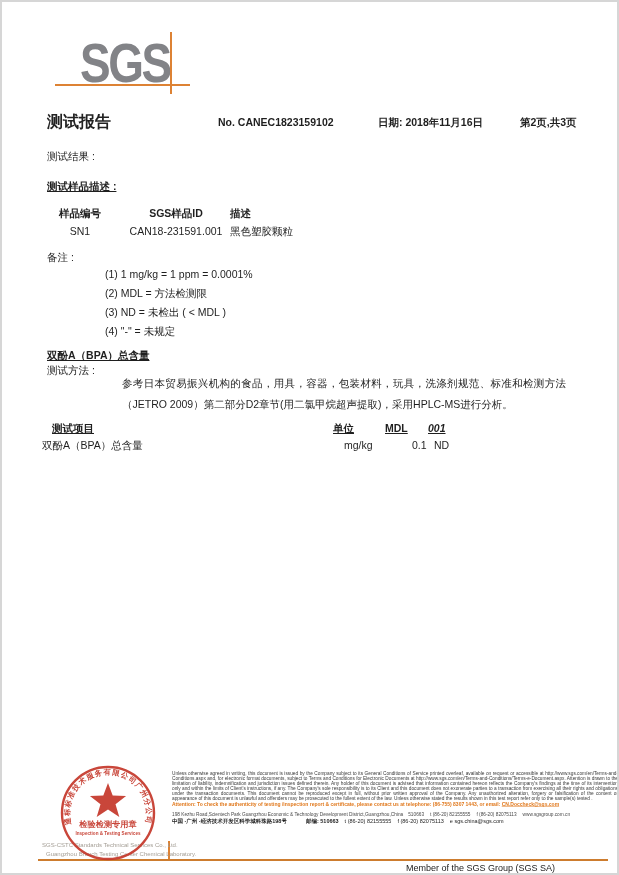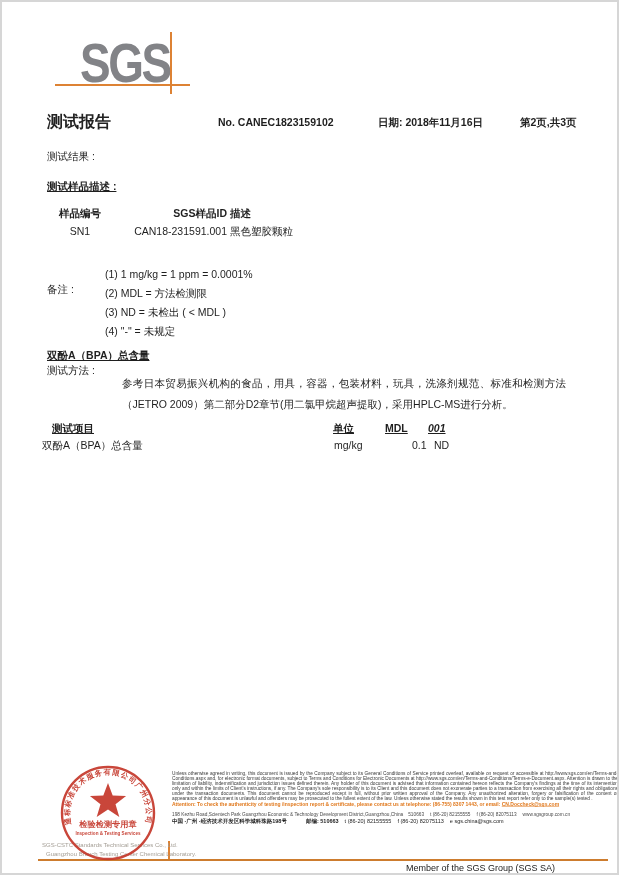--- a/index.html
+++ b/index.html
@@ -26,42 +26,42 @@
   .report-date { left: 376px; top: 114px; font-size: 10.5px; font-weight: bold; }
   .report-page { left: 518px; top: 114px; font-size: 10.5px; font-weight: bold; }
 
   .label { font-size: 10.5px; text-align: right; }
 
   .results-label { left: 45px; top: 148px; }
   .sample-desc-label { left: 45px; top: 178px; font-weight: bold; text-decoration: underline; }
 
   
   .st-c1 { left: 47px; width: 62px; text-align: center; }
-  .st-c2 { left: 123px; width: 102px; text-align: right; }
+  .st-c2 { left: 123px; width: 102px; text-align: center; }
   .st-c3 { left: 228px; }
   .st-head { top: 205px; font-size: 10.5px; font-weight: bold; position: absolute; }
   .st-row  { top: 223px; font-size: 10.5px; position: absolute; }
 
-  .notes-label { left: 45px; top: 249px; margin-top: 32px; }
+  .notes-label { left: 45px; top: 249px; }
   .note-item { left: 103px; font-size: 10.5px; position: absolute; }
 
   .bpa-heading { left: 45px; top: 347px; font-size: 10.5px; font-weight: bold; text-decoration: underline; }
 
   .method-label { left: 45px; top: 362px; }
   .method-text { left: 120px; top: 371px; width: 444px; font-size: 10.5px; line-height: 21px; text-align: justify; }
 
   
   .rt-head { top: 420px; font-size: 10.5px; font-weight: bold; text-decoration: underline; position: absolute; }
   .rt-row  { top: 437px; font-size: 10.5px; position: absolute; }
   .rt-item-h { left: 50px; }
   .rt-unit-h { left: 331px; }
   .rt-mdl-h  { left: 383px; }
   .rt-smp-h  { left: 426px; font-style: italic; }
   .rt-item { left: 40px; }
-  .rt-unit { left: 332px; }
+  .rt-unit { left: 342px; }
   .rt-mdl  { left: 386px; margin-left: 24px; }
   .rt-res  { left: 432px; }
 
   
   .company-gray { left: 40px; top: 839px; font-size: 6px; color: #a39d94; line-height: 8.5px; z-index: 1; }
   .company-gray .l2 { margin-left: 4px; }
 
   .stamp-svg { left: 44px; top: 760px; z-index: 2; opacity: 0.93; }
 
   .footer-right { left: 170px; top: 769px; width: 446px; height: 90px; overflow: visible; }

